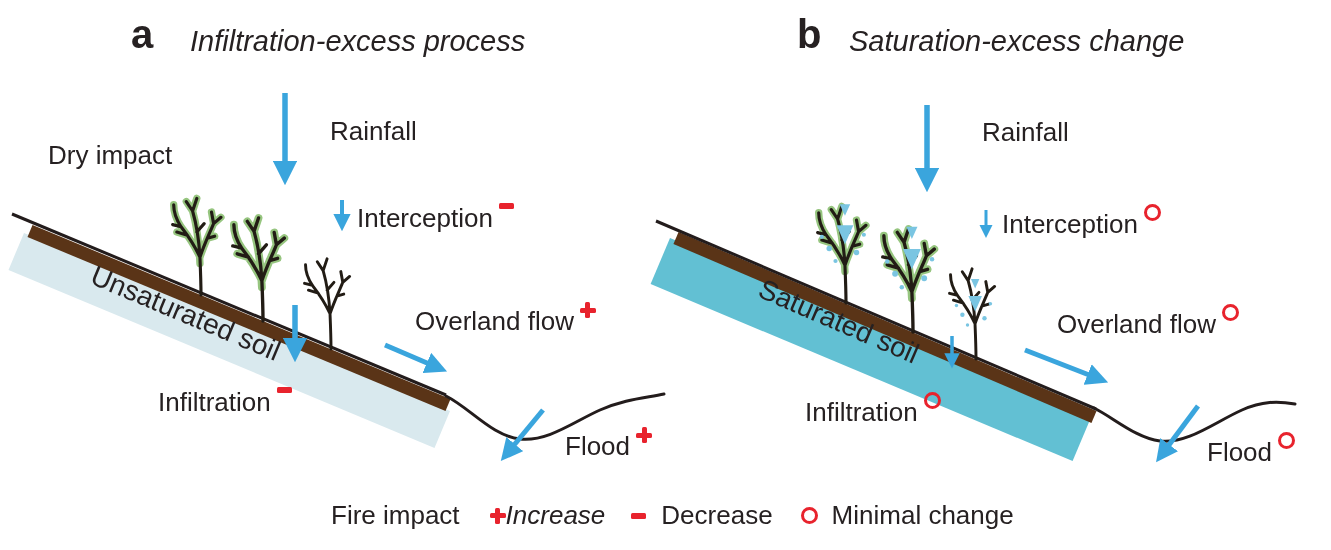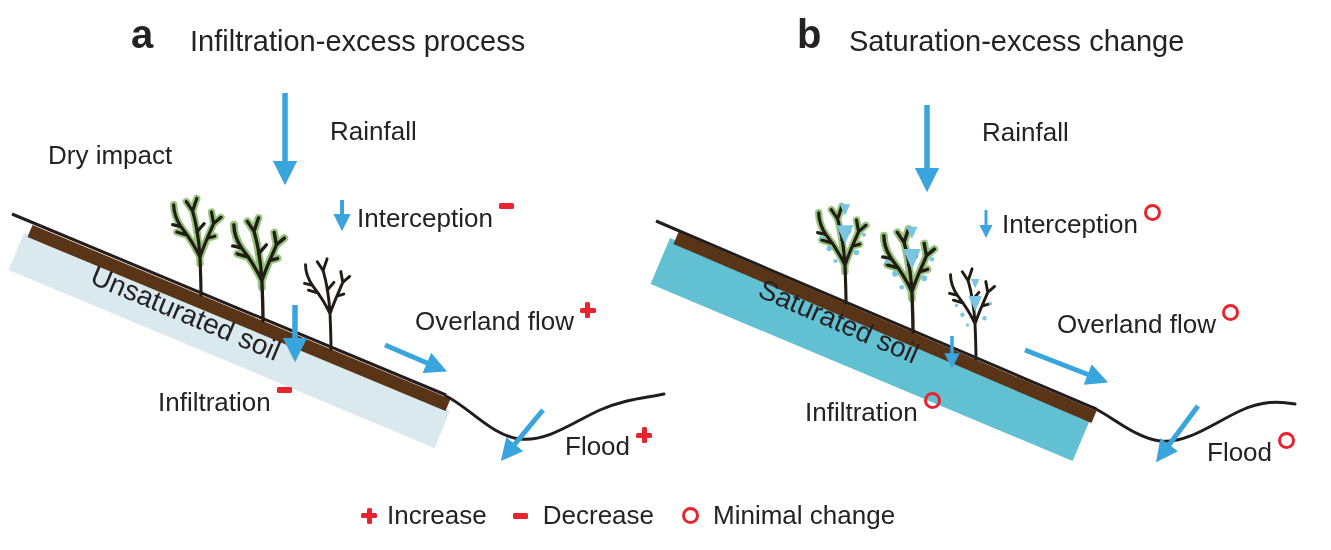--- a/index.html
+++ b/index.html
@@ -5,21 +5,21 @@
   html,body { margin:0; padding:0; background:#ffffff; }
   .figure {
     position:relative; width:1331px; height:550px; background:#ffffff;
     font-family:"Liberation Sans", sans-serif; color:var(--ink,#262122); overflow:hidden;
   }
   svg.scene { position:absolute; left:0; top:0; }
 
   
   .lbl { position:absolute; font-size:26px; line-height:1.15; white-space:nowrap; color:var(--ink,#262122); }
   .panel-tag { position:absolute; font-size:40px; font-weight:bold; line-height:1; color:#262122; }
-  .panel-title { position:absolute; font-size:29px; line-height:1.1; color:#262122; }
+  .panel-title { position:absolute; font-size:29px; line-height:1.1; color:#262122;font-style:italic; }
 
   
   .sym { display:inline-block; position:relative; }
   .sym-plus { width:16px; height:16px; }
   .sym-plus::before { content:""; position:absolute; left:0; right:0; top:5.5px; height:5px;
                       background:var(--impact-red,#e8232d); border-radius:1.5px; }
   .sym-plus::after  { content:""; position:absolute; top:0; bottom:0; left:5.5px; width:5px;
                       background:var(--impact-red,#e8232d); border-radius:1.5px; }
   .sym-minus { width:15px; height:6px; background:var(--impact-red,#e8232d); border-radius:1.5px; }
   .sym-circle { width:11px; height:11px; border:3px solid var(--impact-red,#e8232d);
@@ -144,21 +144,22 @@
     <span>Overland flow</span><span class="sym sym-circle"></span>
   </div>
   <div class="lbl" style="left:805px; top:398px;">
     <span>Infiltration</span><span class="sym sym-circle"></span>
   </div>
   <div class="lbl" style="left:1207px; top:438px;">
     <span>Flood</span><span class="sym sym-circle"></span>
   </div>
 
   <div class="legend">
+    <span>Fire impact</span>
     <span class="sym sym-plus" style="margin-left:30px;"></span>
-    <span style="margin-left:10px;">Increase</span>
+    <span style="margin-left:0;font-style:italic;">Increase</span>
     <span class="sym sym-minus" style="margin-left:26px;"></span>
     <span style="margin-left:15px;">Decrease</span>
     <span class="sym sym-circle" style="margin-left:28px;"></span>
     <span style="margin-left:14px;">Minimal change</span>
   </div>
 
 </div>
 
 </body></html>

